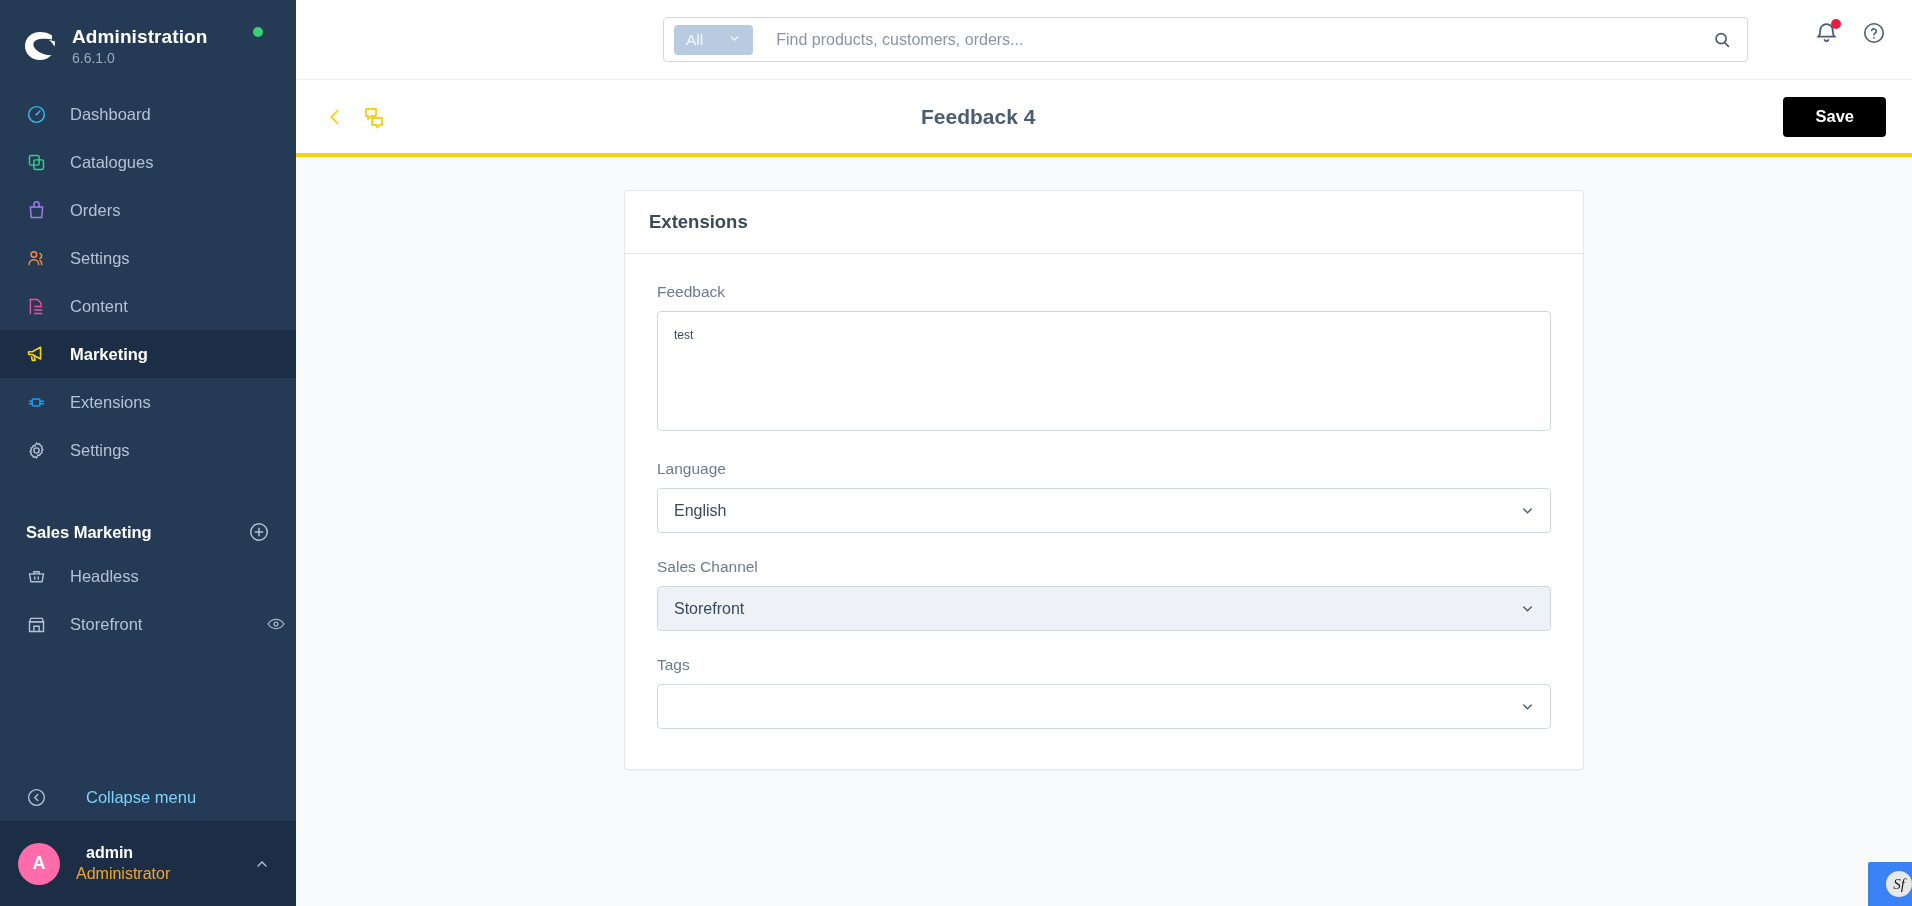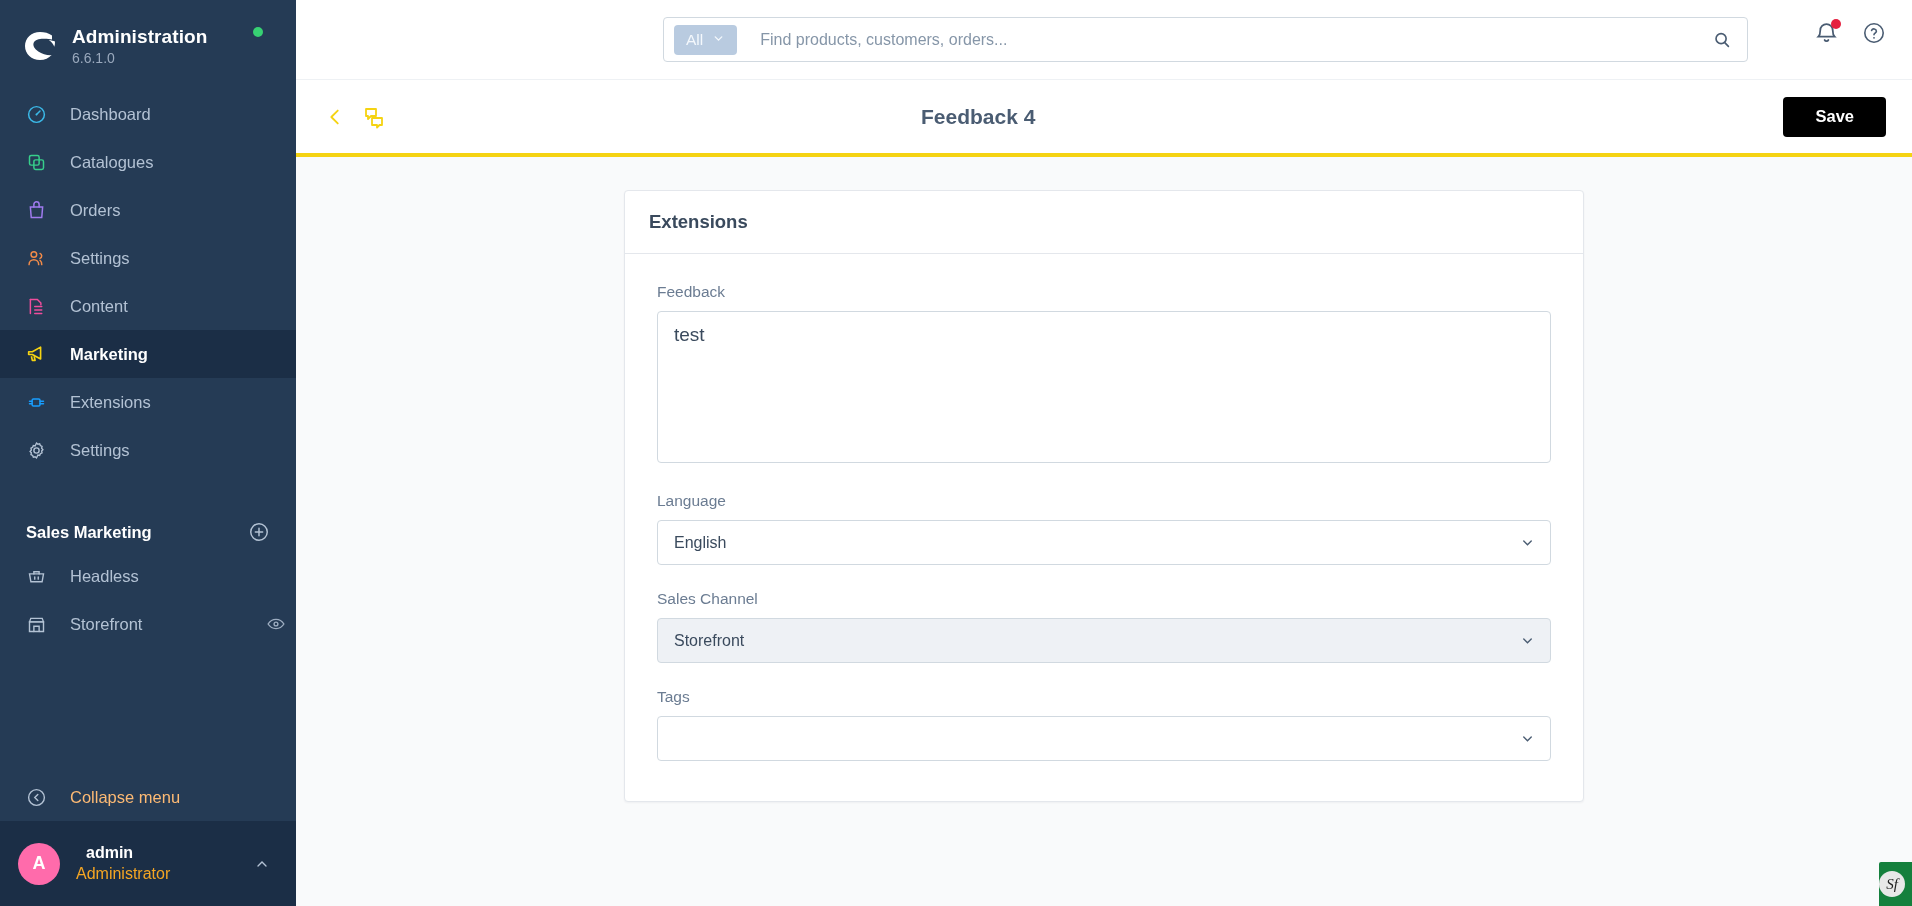--- a/index.html
+++ b/index.html
@@ -61,21 +61,21 @@
     display: flex; align-items: center; height: 48px; padding: 0 10px 0 24px; cursor: pointer;
   }
   .sc-item .ico { width:24px;height:24px;flex:0 0 24px; display:flex;align-items:center;justify-content:center;}
   .sc-item .label { margin-left: 22px; color: #b3c2d4; font-size: 16.5px; flex: 1; }
   .sc-item .eye { width: 20px; height: 20px; opacity:.85 }
 
   .collapse-row {
     position: absolute; left: 0; bottom: 85px; width: 296px;
     display: flex; align-items: center; height: 48px; padding: 0 24px; cursor: pointer;
   }
-  .collapse-row .label { margin-left: 22px; color: #fdba74; font-size: 16.5px; }
+  .collapse-row .label { margin-left: 38px; color: #7dd3fc; font-size: 16.5px; }
 
   .user-row {
     position: absolute; left: 0; bottom: 0; width: 296px; height: 85px;
     background: #1b2e46; display: flex; align-items: center; padding: 0 26px 0 18px;
     cursor: pointer;
   }
   .avatar {
     width: 42px; height: 42px; border-radius: 50%; background: #ff6bab;
     color: #fff; font-size: 18px; font-weight: bold;
     display: flex; align-items: center; justify-content: center; flex: 0 0 42px;
@@ -93,21 +93,21 @@
     position: relative; flex: 0 0 79px;
   }
   .searchwrap {
     position: absolute; left: 367px; top: 17px; width: 1085px; height: 45px;
     border: 1px solid #d1d9e0; border-radius: 4px; background: #fff;
     display: flex; align-items: center; padding: 0 8px 0 10px;
   }
   .scope-btn {
     background: #b9cbe0; color: #f4f8fc; border-radius: 4px;
     height: 30px; padding: 0 12px; display: flex; align-items: center;
-    font-size: 15.5px; cursor: pointer; gap: 9px;
+    font-size: 15.5px; cursor: pointer; gap: 25px;
   }
   .search-input {
     flex: 1; border: none; outline: none; font-size: 16px; color: #3a4a5d;
     padding-left: 23px; background: transparent;
     font-family: "Liberation Sans", sans-serif;
   }
   .search-input::placeholder { color: #8696a8; }
   .search-mag { width: 22px; height: 22px; margin-right: 6px; cursor: pointer; }
 
   .topright { position: absolute; right: 26px; top: 20px; display: flex; align-items: center; gap: 22px; }
@@ -148,38 +148,38 @@
     border-bottom: 1px solid #e4e7ec;
   }
   .card-head .t { font-size: 18.5px; font-weight: bold; color: #3a4a5d; }
   .card-body { padding: 29px 32px 36px 32px; }
 
   .field { margin-bottom: 25px; }
   .field:last-child { margin-bottom: 4px; }
   .field-label { font-size: 15.5px; color: #6b7c92; margin-bottom: 10px; display:block; }
 
   .textarea {
-    width: 100%; height: 152px; border: 1px solid #d1d9e0; border-radius: 4px;
-    padding: 13px 16px; font-size: 19px; color: #3a4a5d; resize: none; outline: none;
+    width: 100%; height: 120px; border: 1px solid #d1d9e0; border-radius: 4px;
+    padding: 13px 16px; font-size: 12px; color: #3a4a5d; resize: none; outline: none;
     font-family: "Liberation Sans", sans-serif; line-height: 20px;
     background: #fff;
   }
   .select {
     width: 100%; height: 45px; border: 1px solid #d1d9e0; border-radius: 4px;
     background: #ffffff; display: flex; align-items: center; padding: 0 14px 0 16px;
     cursor: pointer;
   }
   .select.disabled { background: #eef1f5; }
   .select .val { flex: 1; font-size: 16px; color: #3a4a5d; }
   .select .chev { width: 16px; height: 16px; }
 
   .sf-toolbar {
     position: absolute; right: 0; bottom: 0;
-    width: 33px; height: 44px; background: #15803d;
-    display: flex; align-items: center; justify-content: flex-start;
+    width: 44px; height: 44px; background: #3b82f6;
+    display: flex; align-items: center; justify-content: flex-end;
     border-top-left-radius: 2px;
   }
   .sf-circle {
     width: 26px; height: 26px; border-radius: 50%; background: #e8e8e8;
     display: flex; align-items: center; justify-content: center;
     color: #222; font-size: 15px; font-style: italic; font-family: "Liberation Serif", serif;
   }
 </style>
 </head>
 <body>

